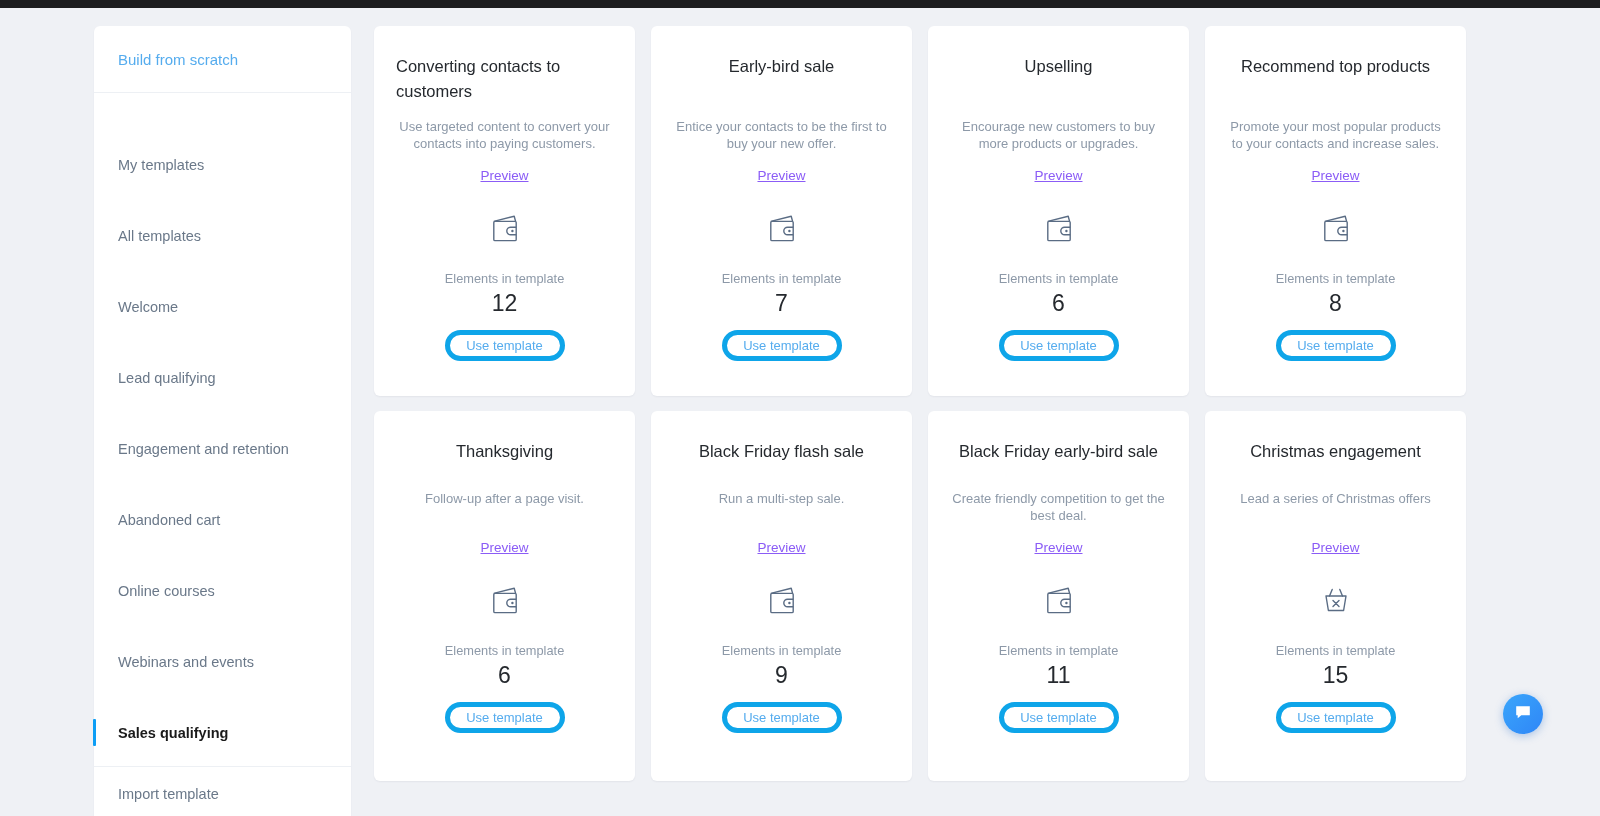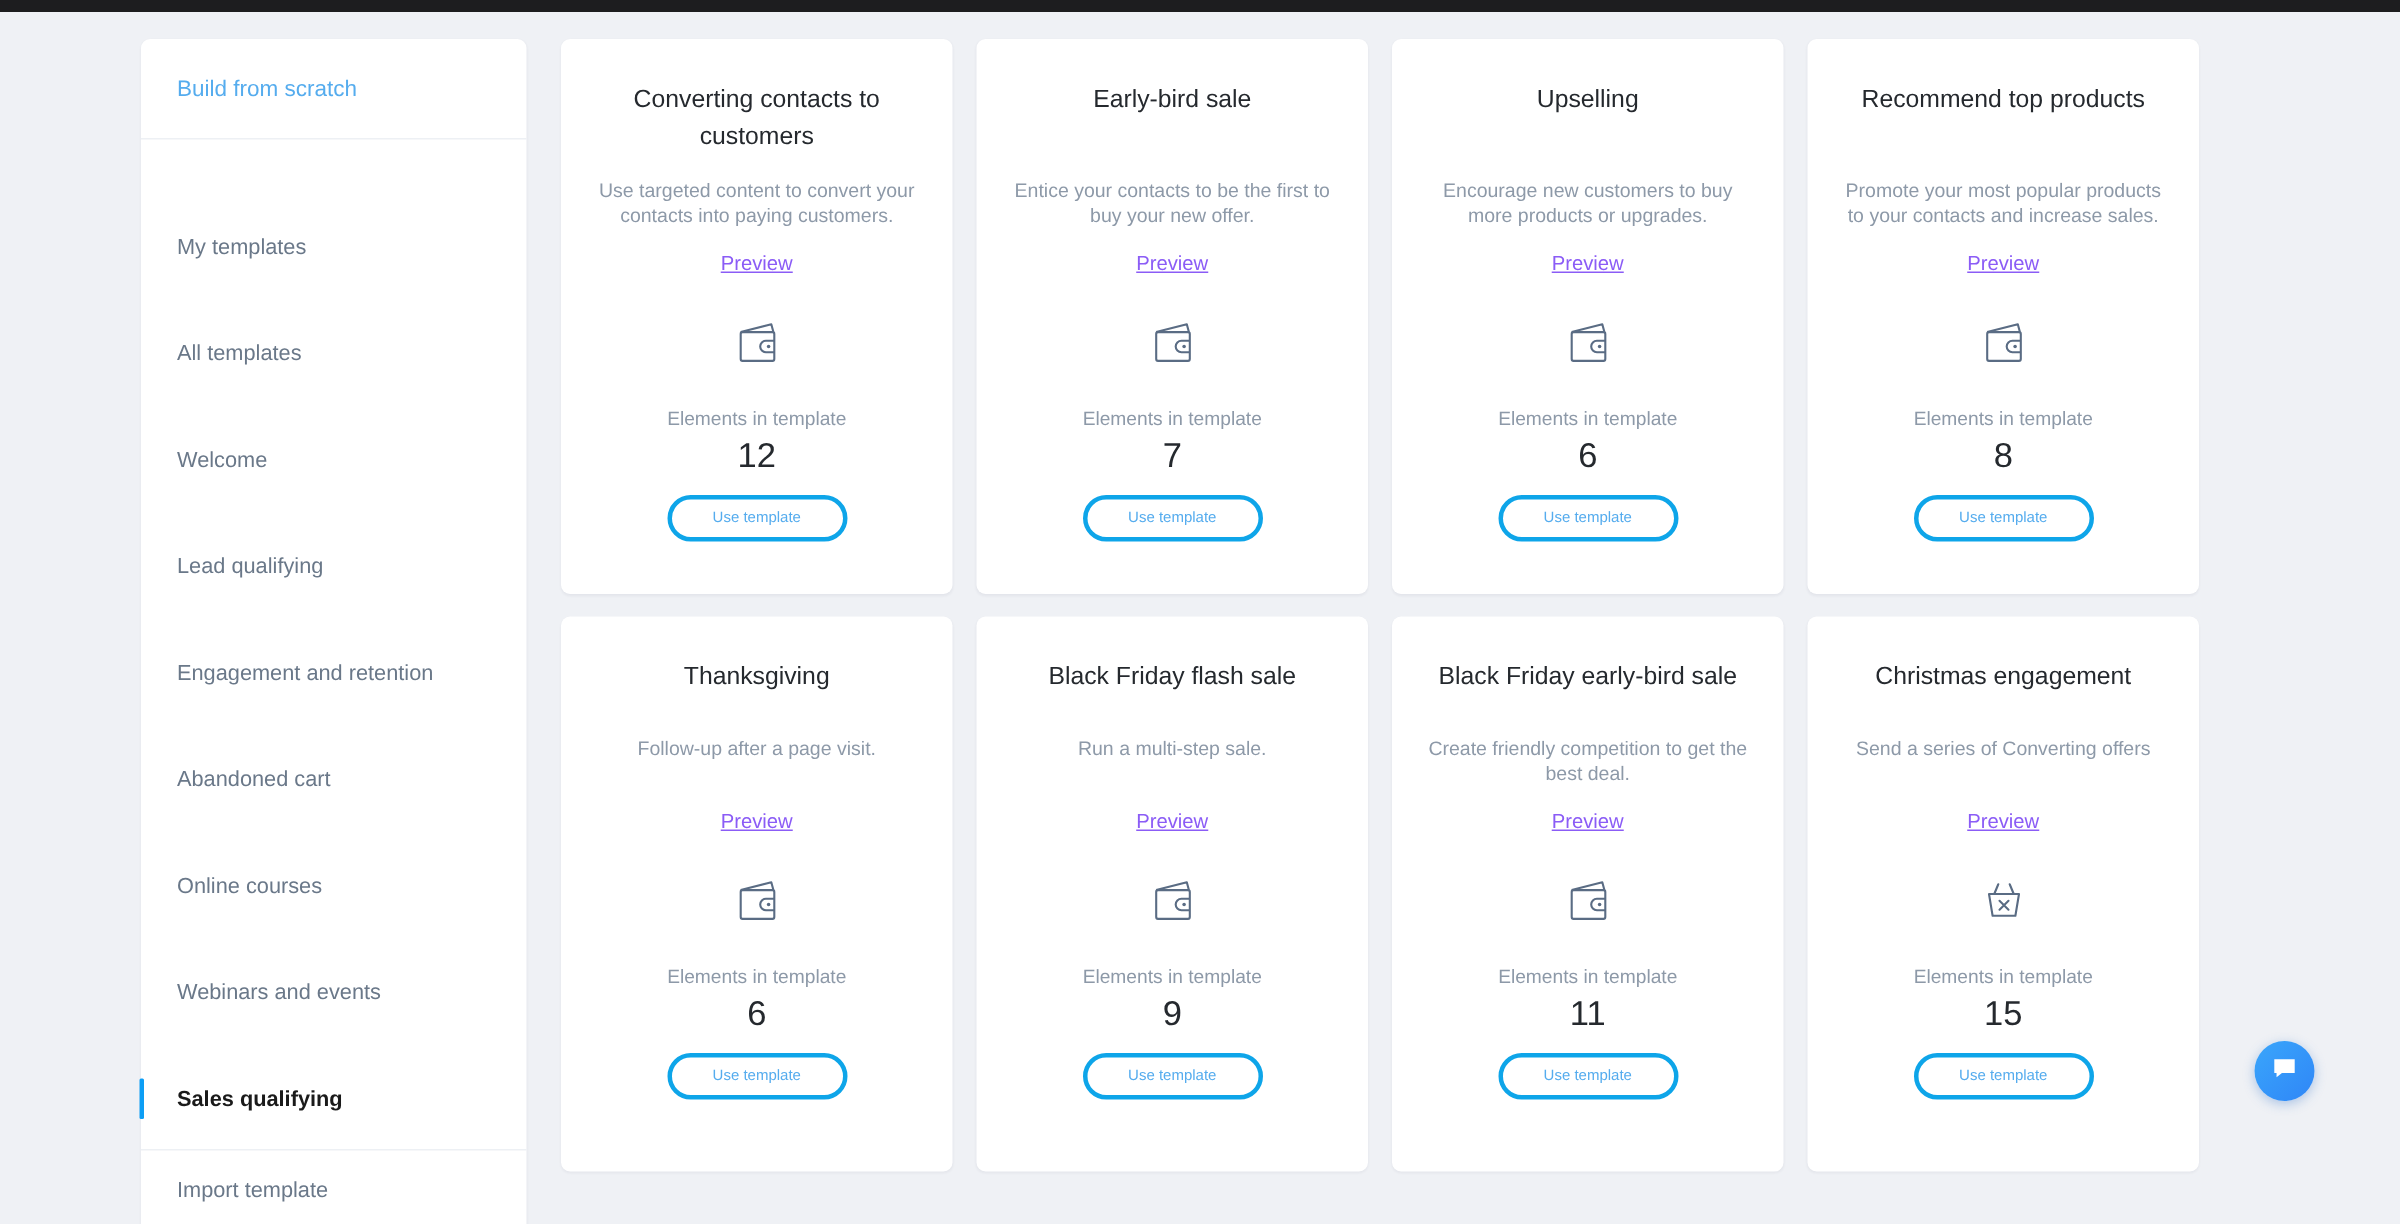--- a/index.html
+++ b/index.html
@@ -140,21 +140,20 @@
     box-shadow: 0 1px 2px rgba(30,40,60,0.06);
     display: flex;
     flex-direction: column;
     align-items: center;
     padding: 28px 22px 24px 22px;
   }
 
   .card-title {
     font-size: 16.5px;
     color: #25292e;
-    text-align: center;
     line-height: 25px;
     font-weight: normal;
     min-height: 50px;
   }
 
   .card-desc {
     margin-top: 14px;
     font-size: 13px;
     color: #8d99a8;
     text-align: center;
@@ -191,25 +190,25 @@
     font-size: 23px;
     color: #25292e;
     line-height: 27px;
     font-weight: normal;
   }
 
   .use-template-btn {
     margin-top: 13px;
     width: 120px;
     height: 31px;
-    border: 3px solid #0ea5e9;
+    border: 5px solid #0ea5e9;
     border-radius: 16px;
     background: #ffffff;
     color: #55acee;
-    font-size: 10px;
+    font-size: 13px;
     font-family: "Liberation Sans", sans-serif;
     cursor: pointer;
     display: flex;
     align-items: center;
     justify-content: center;
   }
 
   
   .card.row2 .card-title { min-height: 25px; }
   .card.row2 .card-desc { margin-top: 26px; }
@@ -397,21 +396,21 @@
             <path d="M32.2 19.2 H26.6 a3.8 3.8 0 0 0 0 7.6 h5.6" stroke="#5a6c84" stroke-width="1.4" fill="none"></path>
             <circle cx="28.4" cy="23" r="1.2" fill="#5a6c84"></circle>
           </svg>
         </div>
         <div class="card-elements-label">Elements in template</div>
         <div class="card-count">11</div>
         <button class="use-template-btn">Use template</button>
       </div>
       <div class="card row2">
         <div class="card-title">Christmas engagement</div>
-        <div class="card-desc">Send a series of Converting offers</div>
+        <div class="card-desc">Lead a series of Christmas offers</div>
         <a class="card-preview">Preview</a>
         <div class="card-icon">
           <svg width="42" height="42" viewBox="0 0 42 42" fill="none">
             <path d="M14.5 16 L17.2 9.5" stroke="#5a6c84" stroke-width="1.4" stroke-linecap="round"></path>
             <path d="M27.5 16 L24.8 9.5" stroke="#5a6c84" stroke-width="1.4" stroke-linecap="round"></path>
             <path d="M11 16 H31 L28.6 30.5 H13.4 Z" stroke="#5a6c84" stroke-width="1.4" stroke-linejoin="round" fill="none"></path>
             <path d="M18 20.5 L24 26.5 M24 20.5 L18 26.5" stroke="#5a6c84" stroke-width="1.4" stroke-linecap="round"></path>
           </svg>
         </div>
         <div class="card-elements-label">Elements in template</div>

